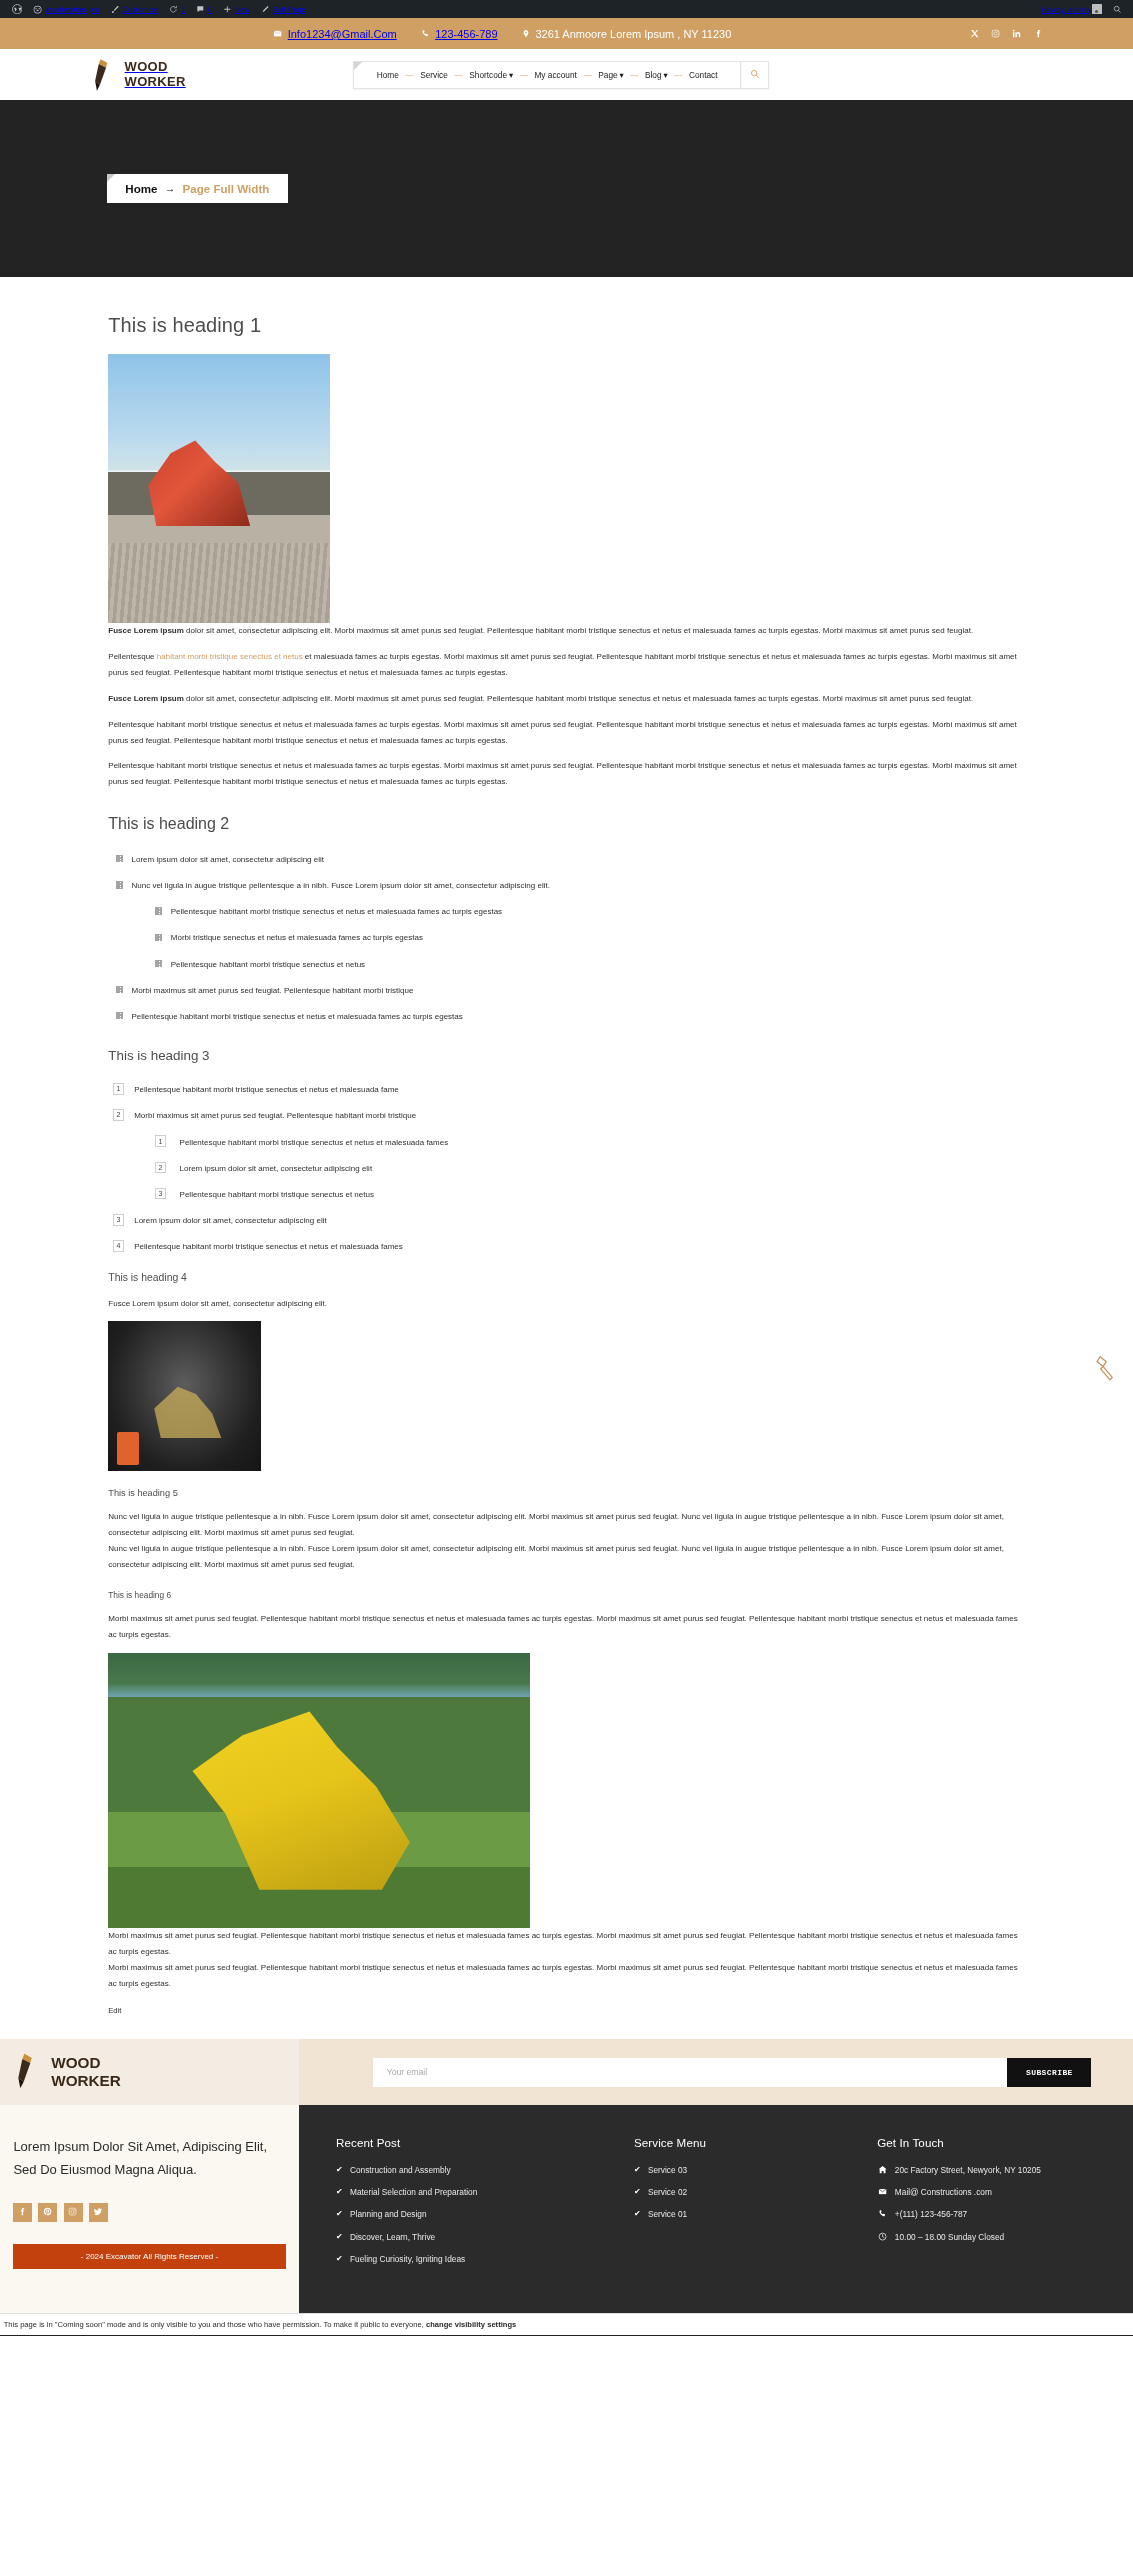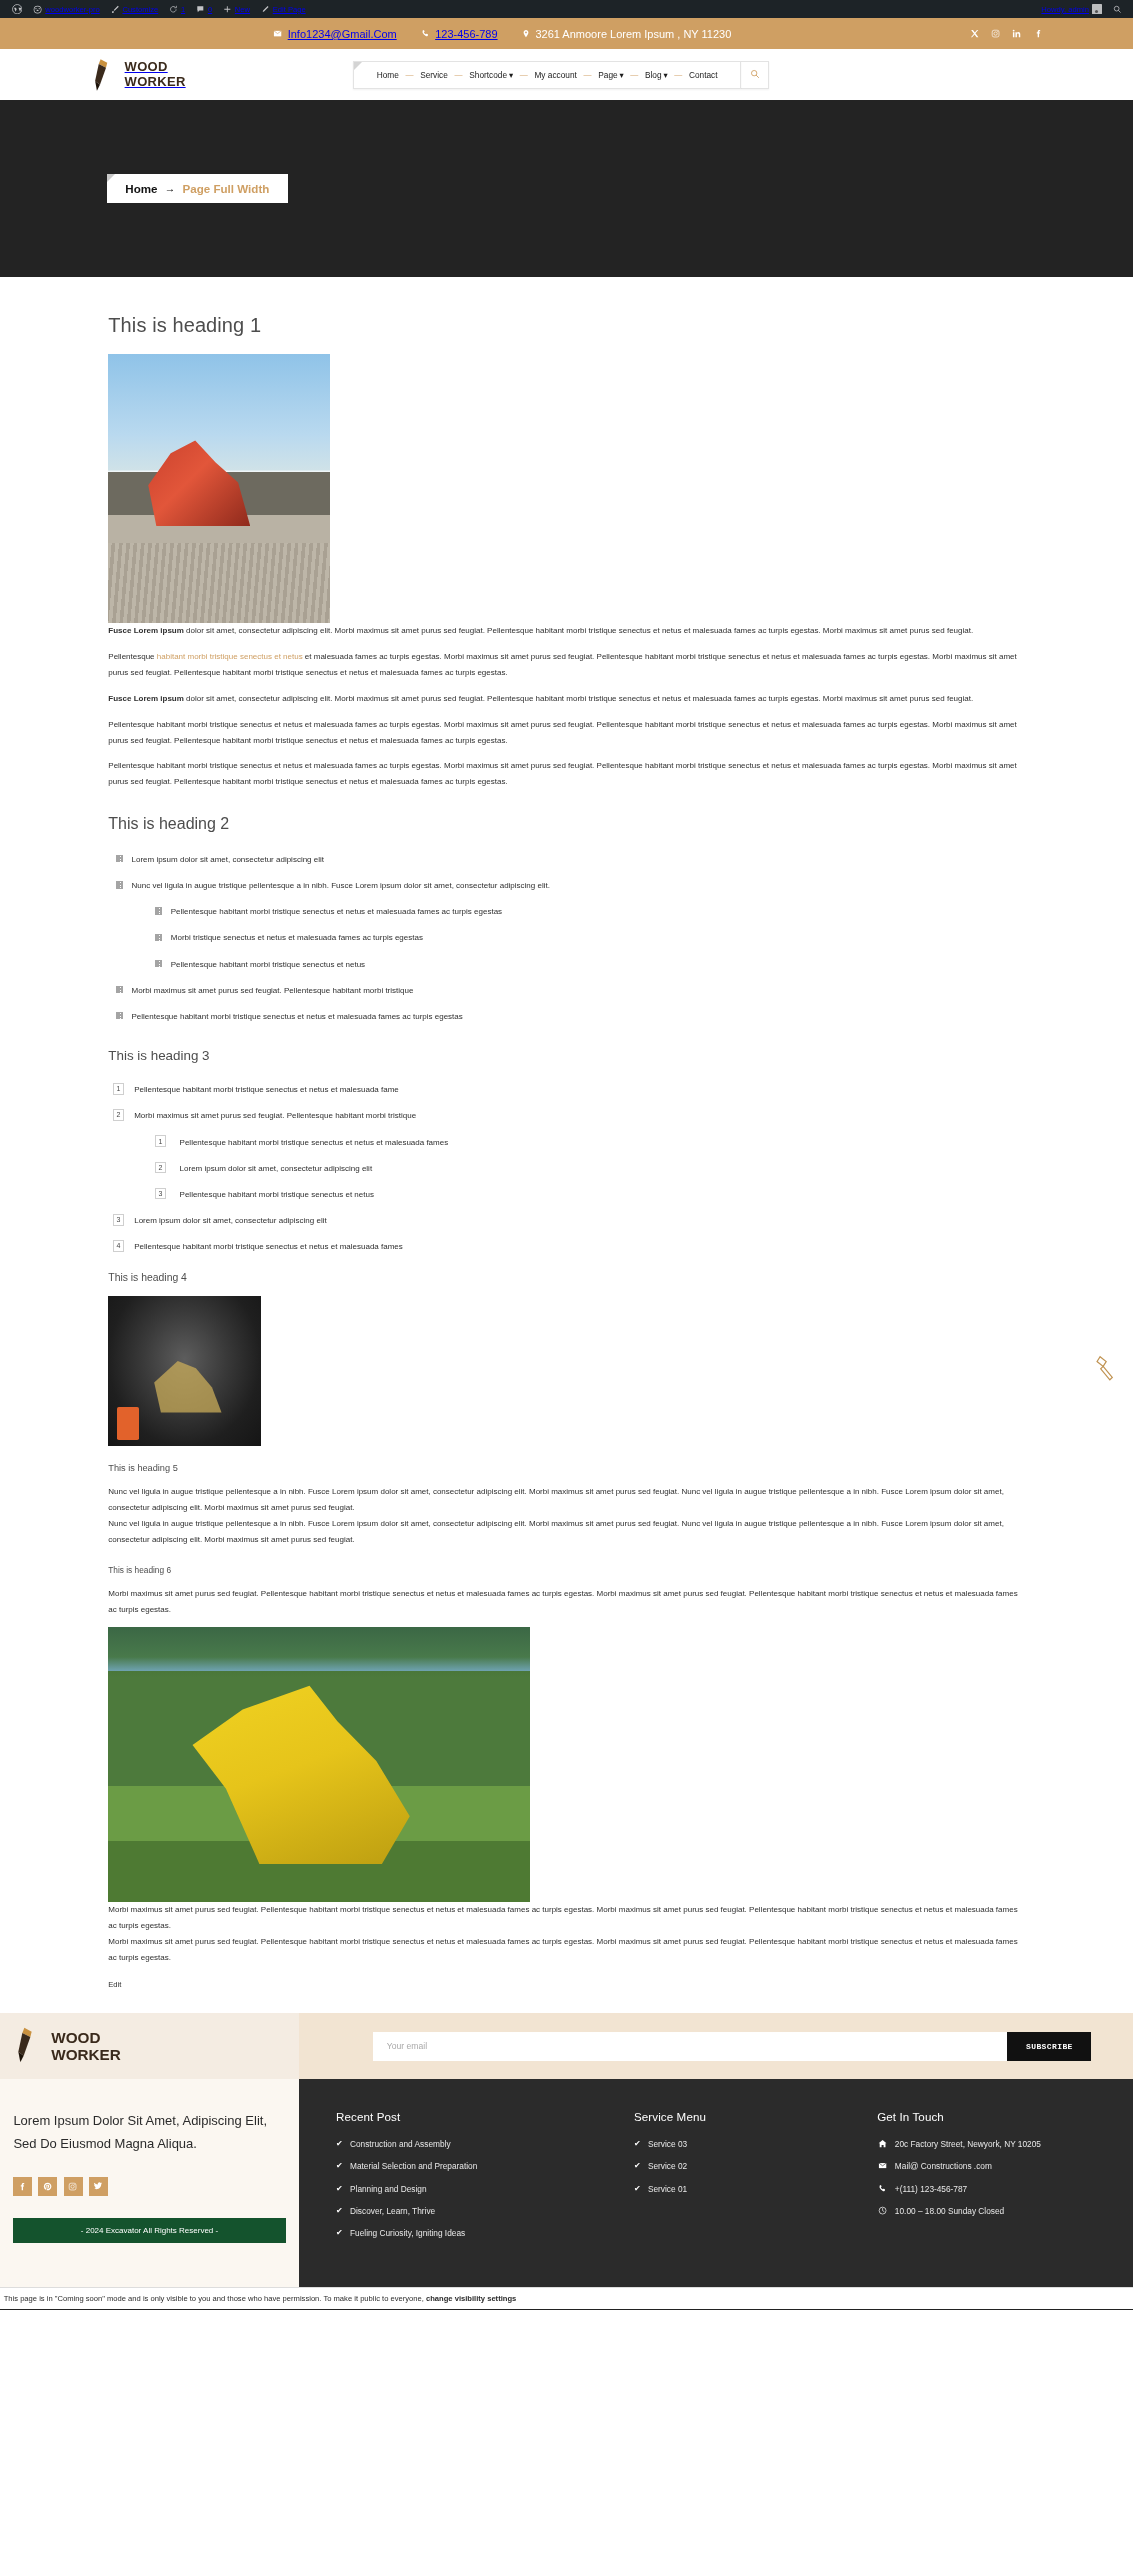--- a/index.html
+++ b/index.html
@@ -233,21 +233,21 @@
   .footer-left {
     width: 299px; background: #fbf7f1; padding: 31px 13.4px 0 13.4px;
   }
   .footer-left .tagline { font-size: 13px; line-height: 1.75; color: #2b2b2b; margin-bottom: 21px; }
   .soc-row { display: flex; gap: 6.1px; margin-bottom: 22px; }
   .soc-row a {
     width: 19px; height: 19px; background: #cf9f63; color: #fff;
     display: flex; align-items: center; justify-content: center; text-decoration: none;
   }
   .copyright {
-    background: #14532d; color: #fff; text-align: center;
+    background: #c2410c; color: #fff; text-align: center;
     font-size: 8px; padding: 8px 6.1px; width: 100%;
   }
   .footer-main {
     flex: 1; background: #2b2b2b; color: #fff;
     display: flex; padding: 31px 37px 37px 37px; gap: 24.4px;
   }
   .fcol { flex: 1; }
   .fcol.c1 { flex: 1.25; }
   .fcol h4 { font-size: 11.6px; font-weight: 400; margin-bottom: 16px; letter-spacing: 0.1px;}
   .fcol ul { list-style: none; }
@@ -608,20 +608,21 @@
           <span class="num">3</span>
           <span>Lorem ipsum dolor sit amet, consectetur adipiscing elit</span>
         </li>
         <li>
           <span class="num">4</span>
           <span>Pellentesque habitant morbi tristique senectus et netus et malesuada fames</span>
         </li>
       </ol>
 
       <h4 class="ent">This is heading 4</h4>
+      <p class="ent">Fusce Lorem ipsum dolor sit amet, consectetur adipiscing elit.</p>
 
       <div class="media-img img2 ph ph2"></div>
 
       <h5 class="ent">This is heading 5</h5>
       <p class="ent tight">Nunc vel ligula in augue tristique pellentesque a in nibh. Fusce Lorem ipsum dolor sit amet, consectetur adipiscing elit. Morbi maximus sit amet purus sed feugiat. Nunc vel ligula in augue tristique pellentesque a in nibh. Fusce Lorem ipsum dolor sit amet, consectetur adipiscing elit. Morbi maximus sit amet purus sed feugiat.</p>
       <p class="ent">Nunc vel ligula in augue tristique pellentesque a in nibh. Fusce Lorem ipsum dolor sit amet, consectetur adipiscing elit. Morbi maximus sit amet purus sed feugiat. Nunc vel ligula in augue tristique pellentesque a in nibh. Fusce Lorem ipsum dolor sit amet, consectetur adipiscing elit. Morbi maximus sit amet purus sed feugiat.</p>
 
       <h6 class="ent">This is heading 6</h6>
       <p class="ent">Morbi maximus sit amet purus sed feugiat. Pellentesque habitant morbi tristique senectus et netus et malesuada fames ac turpis egestas. Morbi maximus sit amet purus sed feugiat. Pellentesque habitant morbi tristique senectus et netus et malesuada fames ac turpis egestas.</p>
 

